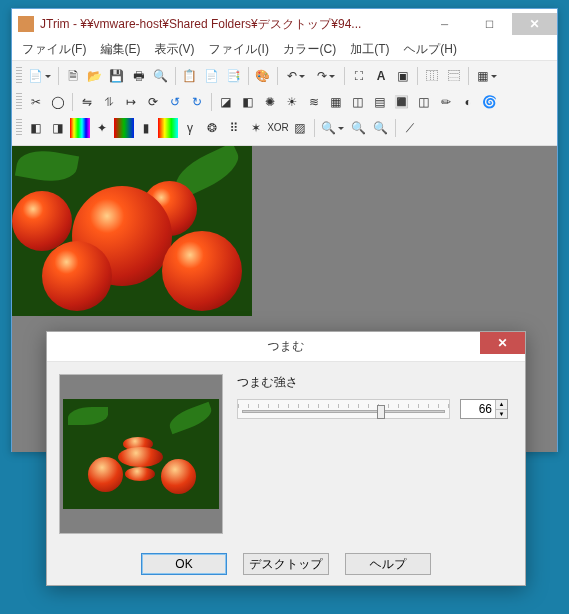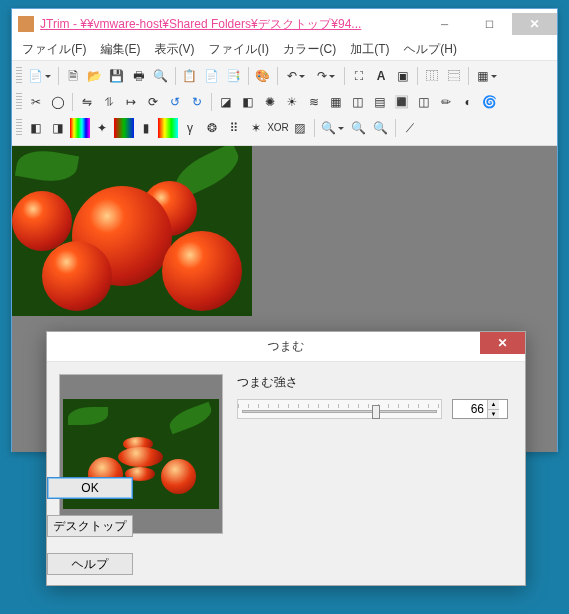--- a/index.html
+++ b/index.html
@@ -31,25 +31,24 @@
     padding-left: 6px;
     border-bottom: none;
   }
   .titlebar .app-icon {
     width: 16px; height: 16px;
     background: #d89050;
     margin-right: 6px;
   }
   .titlebar .title {
     flex: 1;
-    color: #ec4899;
+    color: #7f1d1d;
     font-size: 12px;
     white-space: nowrap;
     overflow: hidden;
-    text-decoration: underline;
   }
   .winbtns { display: flex; }
   .winbtn {
     width: 45px; height: 22px;
     display: flex; align-items: center; justify-content: center;
     font-family: Arial, sans-serif;
     color: #555;
     background: #fff;
   }
   .winbtn.min::before { content: "─"; font-size: 10px;}
@@ -212,36 +211,36 @@
       #f8f8f8;
   }
   .slider .track {
     position:absolute; left:4px; right:4px; top:10px; height:3px; background:#d0d0d0; border:1px solid #aaa;
   }
   .slider .thumb {
     position:absolute; top:5px; width:8px; height:14px; background:#eee; border:1px solid #888;
     left: 66%;
   }
   .spin {
-    width: 56px; height: 20px;
+    width: 48px; height: 20px;
     border:1px solid #999;
     display:flex;
     background:#fff;
   }
   .spin input {
     width: 34px; border:none; text-align:right; font-size:12px; padding-right:3px; outline:none;
   }
   .spin .arrows { width:12px; display:flex; flex-direction:column;}
   .spin .arrows div{flex:1; font-size:6px; display:flex;align-items:center;justify-content:center; background:#eee; border-left:1px solid #bbb;}
   .spin .arrows div:first-child{border-bottom:1px solid #bbb;}
 
   .dlg-buttons {
     position:absolute;
     left:0; right:0; bottom: 10px;
-    display:flex; justify-content:center; gap:16px;flex-direction:column;
+    display:flex; justify-content:center; gap:16px;
   }
   .dlg-btn {
     width: 86px; height: 22px;
     background:#e8e8e8;
     border:1px solid #aaa;
     font-size:12px;
     display:flex;align-items:center;justify-content:center;
   }
   .dlg-btn.primary { border:1px solid #3a8ed6; box-shadow: inset 0 0 0 1px #8cc6f0;}
 </style>

